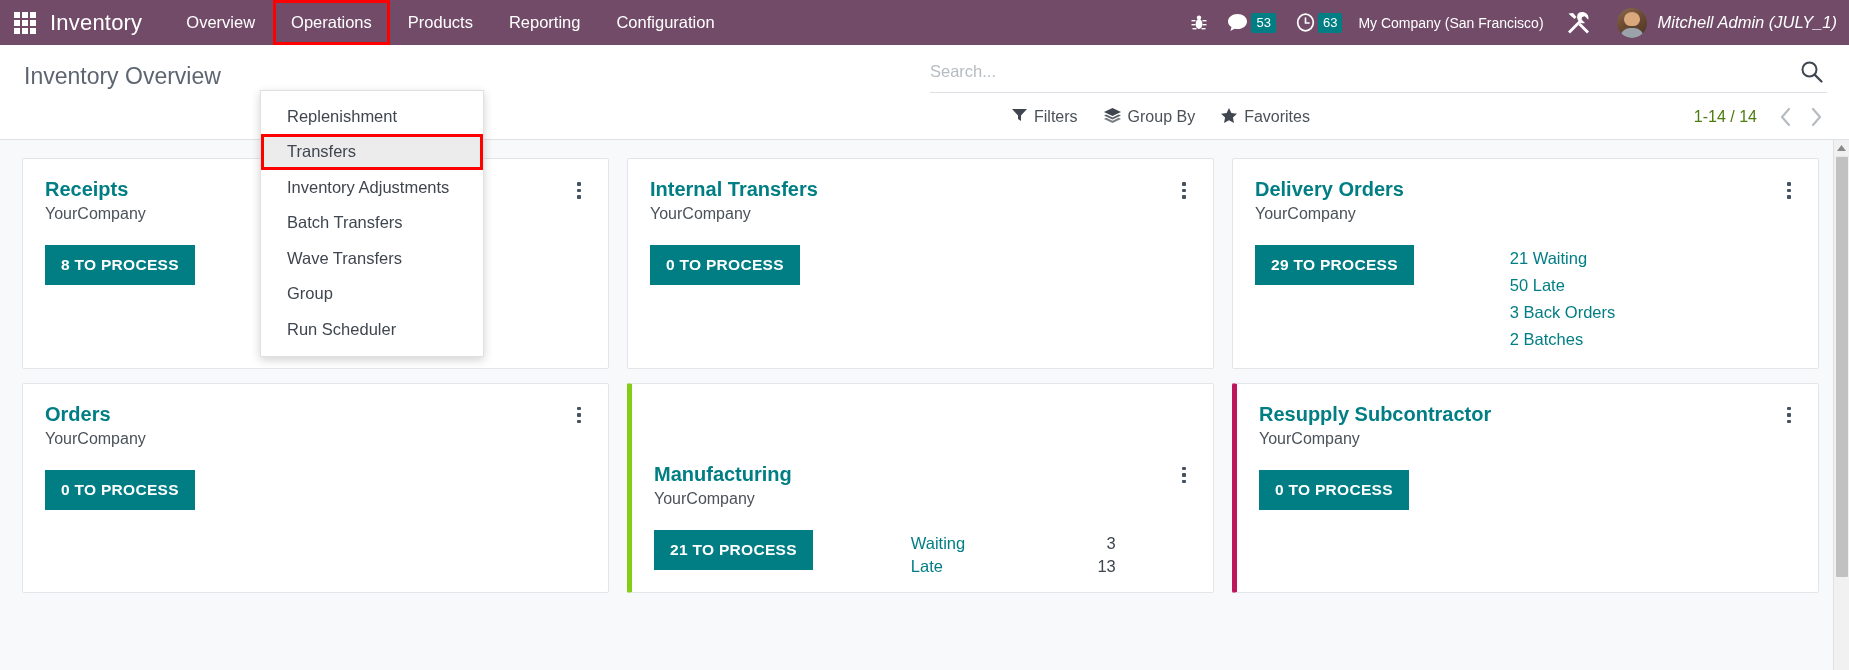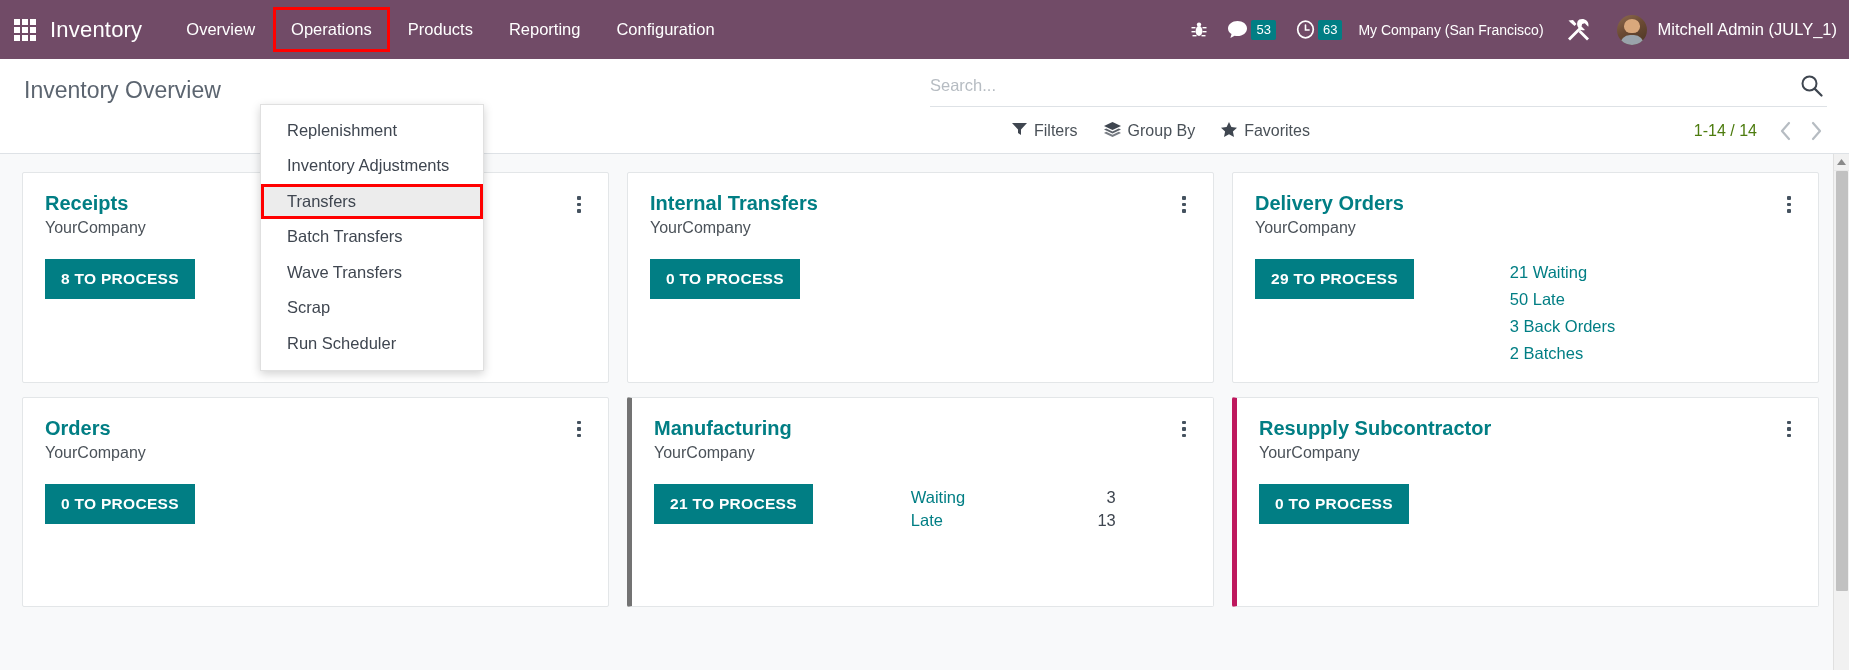--- a/index.html
+++ b/index.html
@@ -6,21 +6,21 @@
   html, body {
     width: 1849px; height: 670px;
     overflow: hidden;
     background: #ffffff;
     font-family: "Liberation Sans", sans-serif;
   }
 
   
   .navbar {
     position: relative;
-    height: 59px;
+    height: 45px;
     background: #714B67;
     display: flex;
     align-items: center;
     padding: 0 12px 0 14px;
     color: #ffffff;
     white-space: nowrap;
   }
   .apps-grid {
     width: 22px; height: 22px;
     display: grid;
@@ -81,21 +81,21 @@
     position: relative; overflow:hidden; flex:0 0 auto;
   }
   .avatar::before {
     content:""; position:absolute; left:7px; top:4px; width:16px; height:14px;
     border-radius:50% 50% 45% 45%; background:#d9a87c;
   }
   .avatar::after {
     content:""; position:absolute; left:3px; bottom:0; width:24px; height:10px;
     border-radius:12px 12px 0 0; background:#9aa3ab;
   }
-  .user-name { font-size:16.5px; }
+  .user-name { font-size:16.5px;font-style:italic; }
 
   
   .control-panel {
     height: 95px;
     background:#ffffff;
     border-bottom: 1px solid #dee2e6;
     display:flex;
     align-items: flex-start;
     position: relative;
   }
@@ -172,21 +172,21 @@
     background:#ffffff;
     border:1px solid #e3e6e8;
     border-radius:2px;
     min-height: 210px;
     padding: 18px 20px 16px 22px;
     position:relative;
     display:flex;
     flex-direction: column;
     cursor:pointer;
   }
-  .kcard.accent-orange { border-left: 5px solid #737373; }
+  .kcard.accent-orange { border-left: 5px solid #84cc16; justify-content: flex-end; }
   .kcard.accent-red    { border-left: 5px solid #f06croll; }
   .kcard.accent-red    { border-left: 5px solid #be185d; }
   .kcard-head { display:flex; align-items:flex-start; }
   .kcard-titles { flex:1 1 auto; }
   .kcard-title {
     font-size: 20px; font-weight:700; color:#017e84; line-height:1.25;
   }
   .kcard-sub { font-size:16px; color:#4b5259; margin-top:3px; }
   .kebab {
     width:18px; display:flex; flex-direction:column; align-items:center;
@@ -367,25 +367,25 @@
           <svg width="13" height="20" viewBox="0 0 13 20">
               <polyline points="3,2 10,10 3,18" fill="none" stroke="#b6bcc2" stroke-width="2.2" stroke-linecap="round" stroke-linejoin="round"></polyline>
             </svg>
         </span>
       </div>
     </div>
   </div>
 
   <div class="dropdown">
     <div class="dd-item">Replenishment</div>
+    <div class="dd-item active">Transfers</div>
     <div class="dd-item">Inventory Adjustments</div>
-    <div class="dd-item active">Transfers</div>
     <div class="dd-item">Batch Transfers</div>
     <div class="dd-item">Wave Transfers</div>
-    <div class="dd-item">Scrap</div>
+    <div class="dd-item">Group</div>
     <div class="dd-item">Run Scheduler</div>
   </div>
 </div>
 
 <div class="kanban">
   <div class="kanban-grid">
 
     <div class="kcard">
       <div class="kcard-head">
         <div class="kcard-titles">

